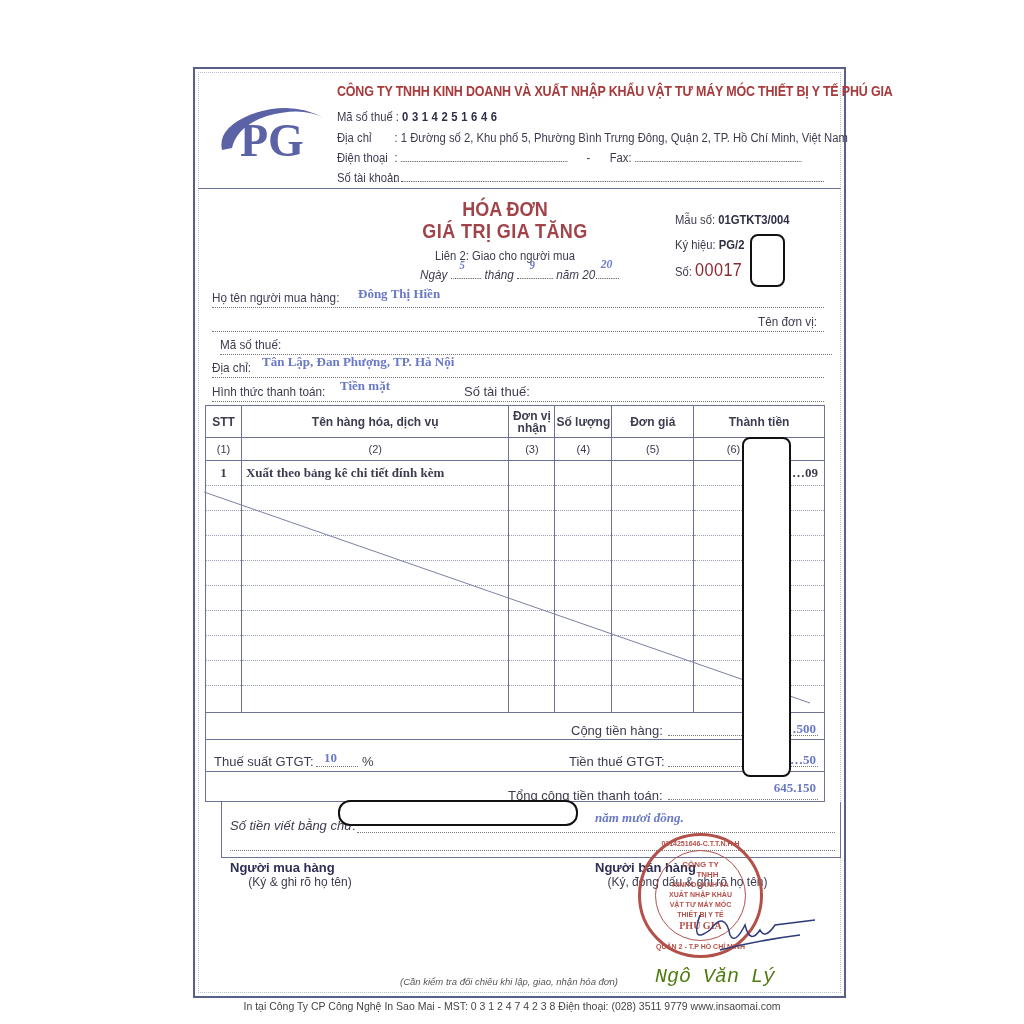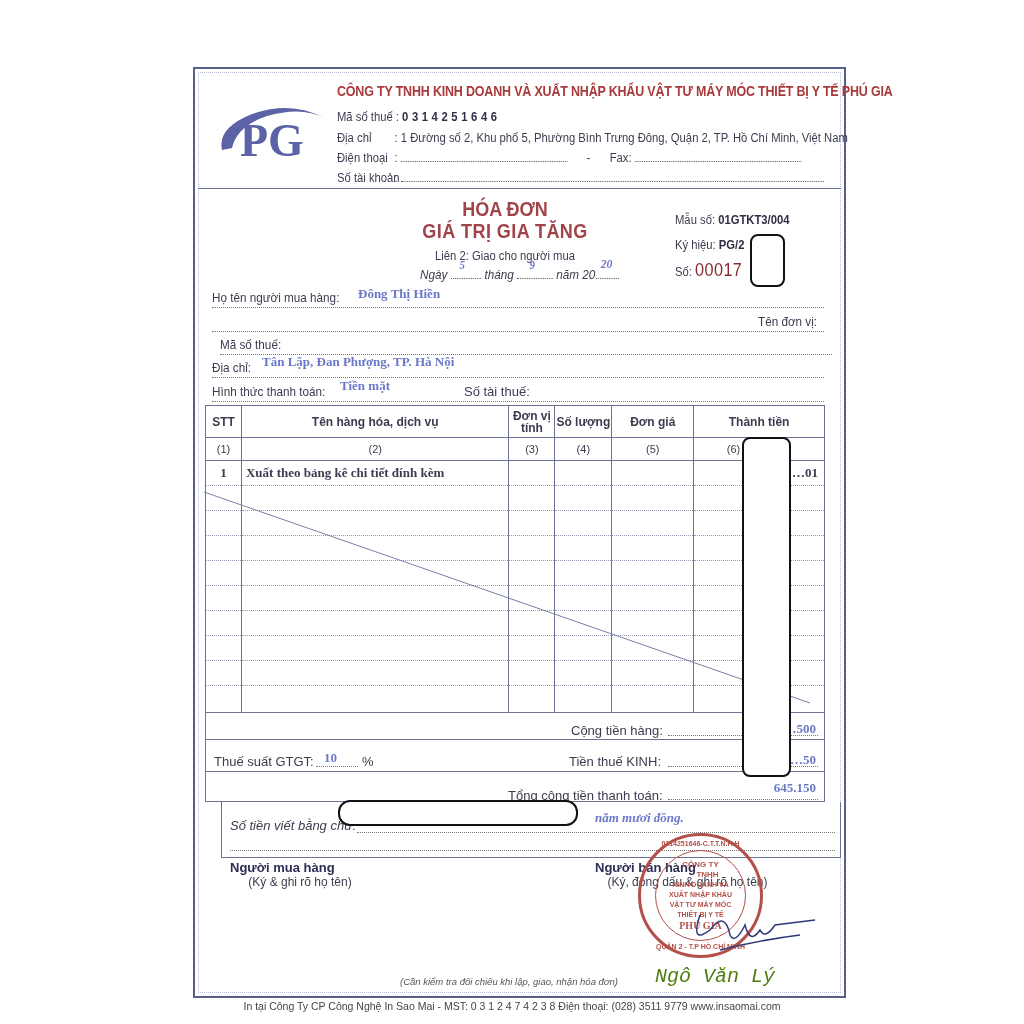--- a/index.html
+++ b/index.html
@@ -129,40 +129,40 @@
       <col style="width:268px">
       <col style="width:46px">
       <col style="width:57px">
       <col style="width:82px">
       <col style="width:131px">
     </colgroup>
   <tbody>
       <tr>
     <th>STT</th>
     <th>Tên hàng hóa, dịch vụ</th>
-    <th>Đơn vị tính</th>
+    <th>Đơn vị nhận</th>
     <th>Số lượng</th>
     <th>Đơn giá</th>
     <th>Thành tiền</th>
   </tr>
   <tr class="num">
     <td>(1)</td>
     <td>(2)</td>
     <td>(3)</td>
     <td>(4)</td>
     <td>(5)</td>
     <td>(6) = (4) x (5)</td>
   </tr>
   <tr class="row">
     <td class="hand" style="text-align:center;font-size:13px;">1</td>
     <td class="hand" style="padding-left:4px;font-size:13px;">Xuất theo bảng kê chi tiết đính kèm</td>
     <td></td>
     <td></td>
     <td></td>
-    <td class="hand" style="text-align:right;padding-right:6px;font-size:13px;">…01</td>
+    <td class="hand" style="text-align:right;padding-right:6px;font-size:13px;">…09</td>
   </tr>
   <tr class="row">
         <td></td>
         <td></td>
         <td></td>
         <td></td>
         <td></td>
         <td></td>
       </tr>
   <tr class="row">
@@ -239,21 +239,21 @@
 <div class="abs sumrow" style="top:709px;height:31px;">
   <span style="position:absolute;left:365px;top:14px;">Cộng tiền hàng:</span>
   <span style="position:absolute;left:462px;top:26px;width:150px;border-bottom:1px dotted #777;"></span>
   <span class="hand" style="position:absolute;right:8px;top:12px;">…500</span>
 </div>
 <div class="abs sumrow" style="top:740px;height:32px;">
   <span style="position:absolute;left:8px;top:14px;">Thuế suất GTGT:</span>
   <span style="position:absolute;left:110px;top:26px;width:42px;border-bottom:1px dotted #777;"></span>
   <span class="hand" style="position:absolute;left:118px;top:10px;">10</span>
   <span style="position:absolute;left:156px;top:14px;">%</span>
-  <span style="position:absolute;left:363px;top:14px;">Tiền thuế KINH:</span>
+  <span style="position:absolute;left:363px;top:14px;">Tiền thuế GTGT:</span>
   <span style="position:absolute;left:462px;top:26px;width:150px;border-bottom:1px dotted #777;"></span>
   <span class="hand" style="position:absolute;right:8px;top:12px;">…50</span>
 </div>
 <div class="abs sumrow" style="top:772px;height:30px;">
   <span style="position:absolute;left:302px;top:16px;">Tổng cộng tiền thanh toán:</span>
   <span style="position:absolute;left:462px;top:27px;width:150px;border-bottom:1px dotted #777;"></span>
   <span class="hand" style="position:absolute;right:8px;top:8px;">645.150</span>
 </div>
 <div class="abs sumrow" style="top:802px;height:56px;margin-left:16px;">
   <span style="position:absolute;left:8px;top:16px;font-style:italic;">Số tiền viết bằng chữ:</span>

